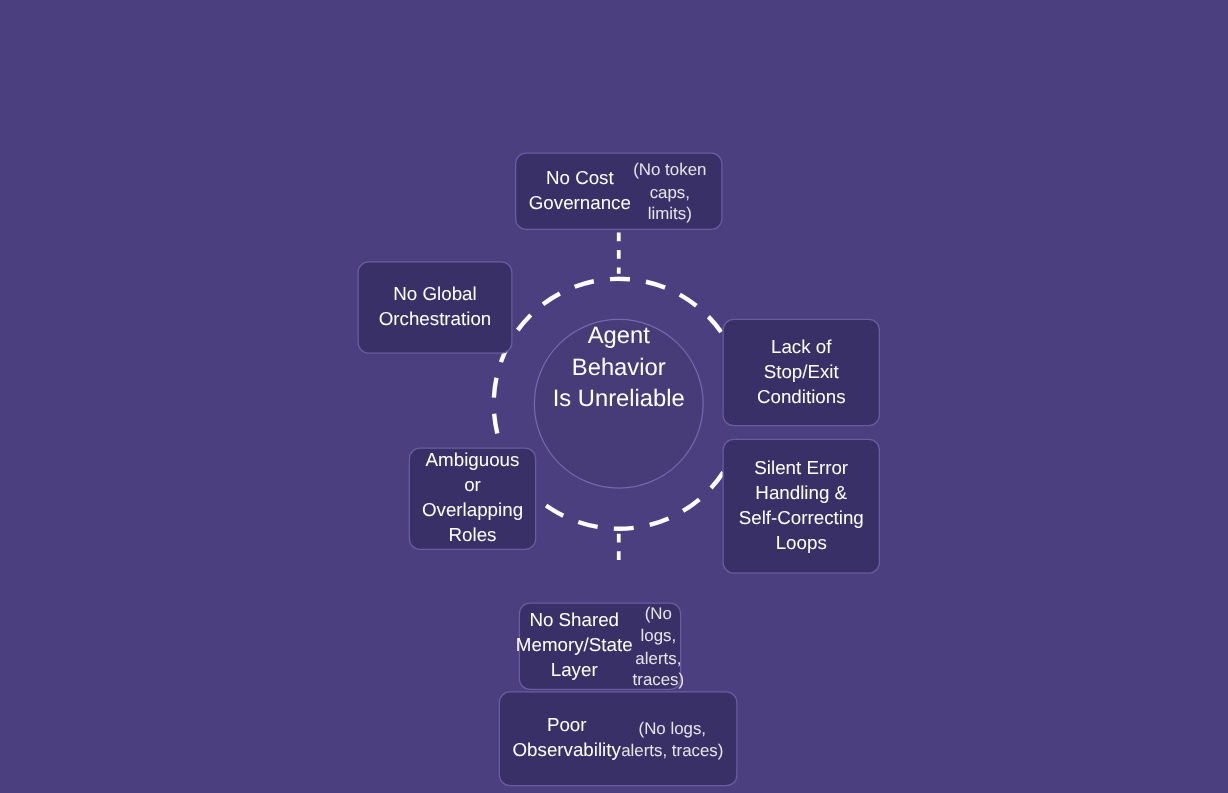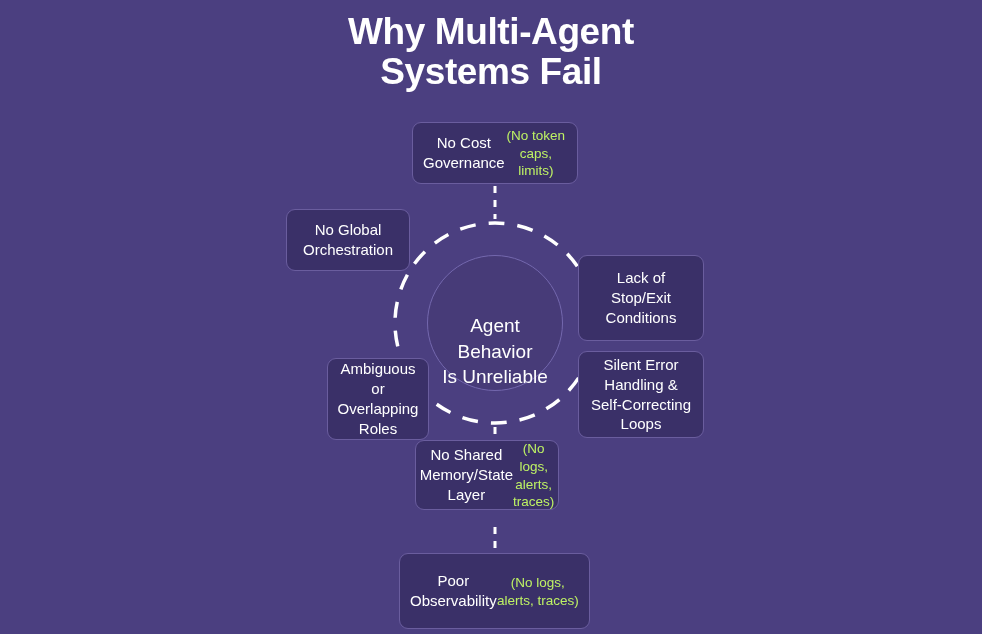--- a/index.html
+++ b/index.html
@@ -60,21 +60,21 @@
   #hub-core {
     position: absolute;
     left: 427px;
     top: 255px;
     width: 136px;
     height: 136px;
     border-radius: 50%;
     background: #473b78;
     border: 1px solid #7468ae;
     display: flex;
-    align-items: flex-end;
+    align-items: flex-start;
     justify-content: center;
   }
 
   #hub-core-label {
     font-size: 19px;
     line-height: 1.35;
     text-align: center;
     color: #ffffff;
     white-space: pre-line;
   }
@@ -96,41 +96,39 @@
   .node-title {
     font-size: 15px;
     line-height: 1.32;
     color: #ffffff;
     white-space: pre-line;
   }
 
   .node-sub {
     font-size: 13.5px;
     line-height: 1.3;
-    color: #bef264;
+    color: #e5e5e5;
     white-space: pre-line;
     margin-top: 1px;
   }
 
   
   #node-cost        { left: 412px; top: 122px; width: 166px; height: 62px; }
-  #node-orch        { left: 286px; top: 209px; width: 124px; height: 62px; }
+  #node-orch        { left: 286px; top: 209px; width: 124px; height: 74px; }
   #node-stop        { left: 578px; top: 207px; width: 126px; height: 86px; margin-top: 48px; }
   #node-roles       { left: 286px; top: 358px; width: 102px; height: 82px; margin-left: 41px; }
-  #node-silent      { left: 578px; top: 351px; width: 126px; height: 87px; }
-  #node-memory      { left: 415px; top: 440px; width: 144px; height: 70px; }
+  #node-silent      { left: 578px; top: 351px; width: 126px; height: 108px; }
+  #node-memory      { left: 415px; top: 482px; width: 130px; height: 70px; }
   #node-observe     { left: 399px; top: 553px; width: 191px; height: 76px; padding-left: 10px; }
 </style>
 </head>
 <body>
 
 <div id="canvas">
 
-  <h1 id="title">Why Multi-Agent
-Systems Fail</h1>
 
   <svg id="connectors" viewBox="0 0 982 634" xmlns="http://www.w3.org/2000/svg">
 
     <line x1="495" y1="186" x2="495" y2="219" stroke="#ffffff" stroke-width="3" stroke-dasharray="7 7" stroke-linecap="butt"></line>
 
     <line x1="495" y1="427" x2="495" y2="453" stroke="#ffffff" stroke-width="3" stroke-dasharray="7 7" stroke-linecap="butt"></line>
 
     <line x1="495" y1="527" x2="495" y2="551" stroke="#ffffff" stroke-width="3" stroke-dasharray="7 7" stroke-linecap="butt"></line>
   </svg>
 

